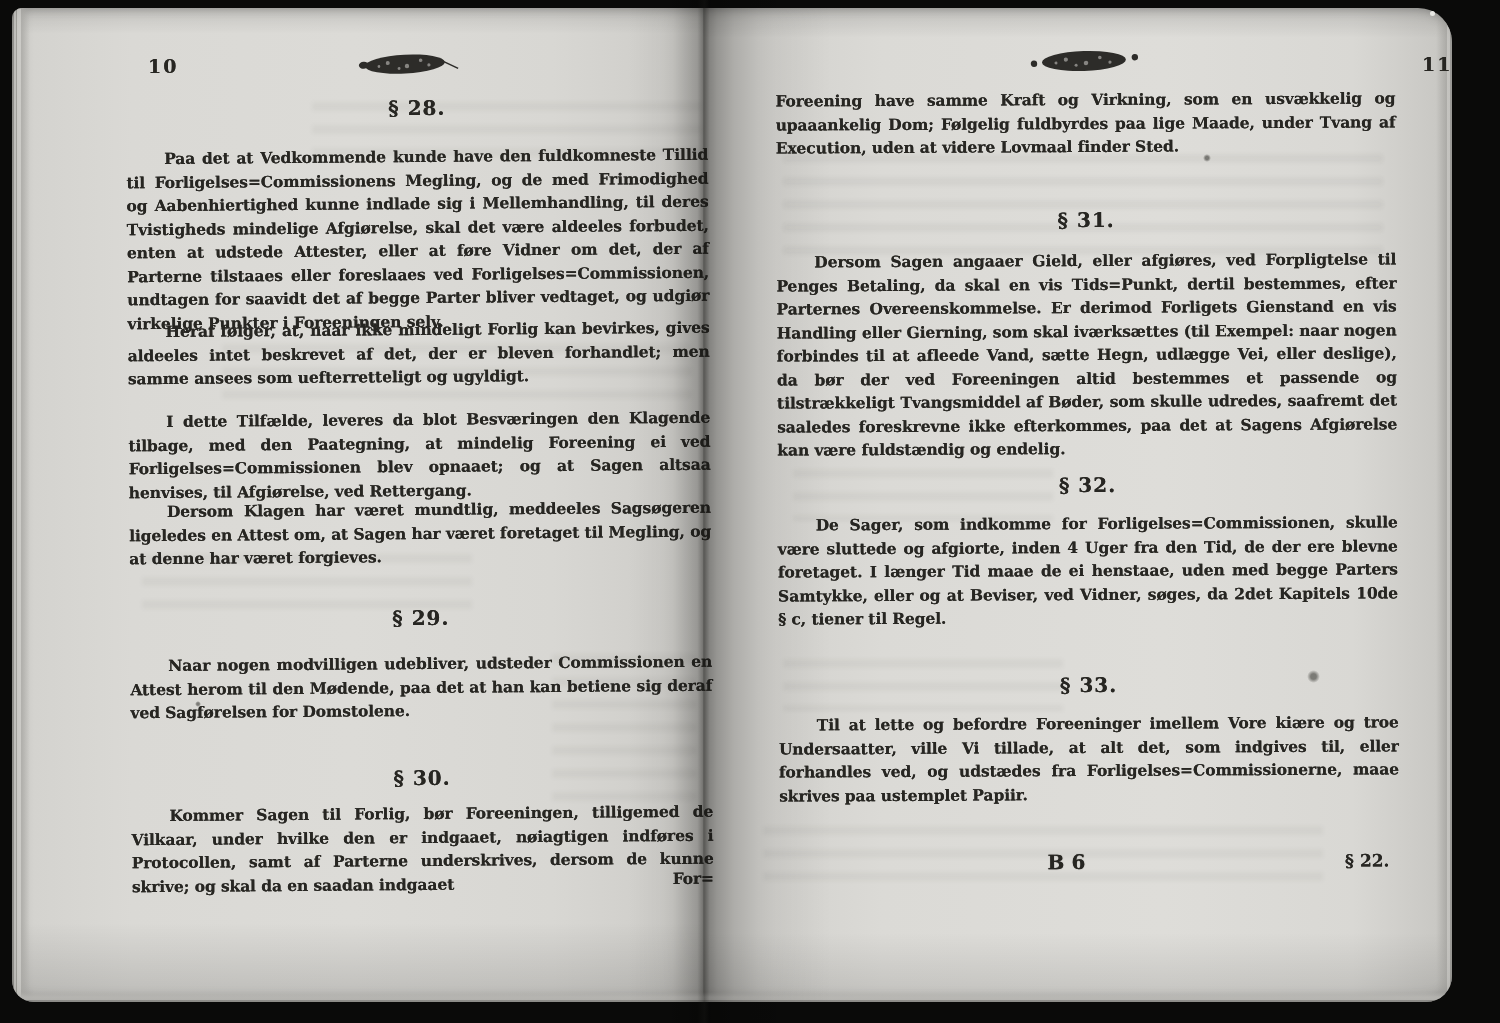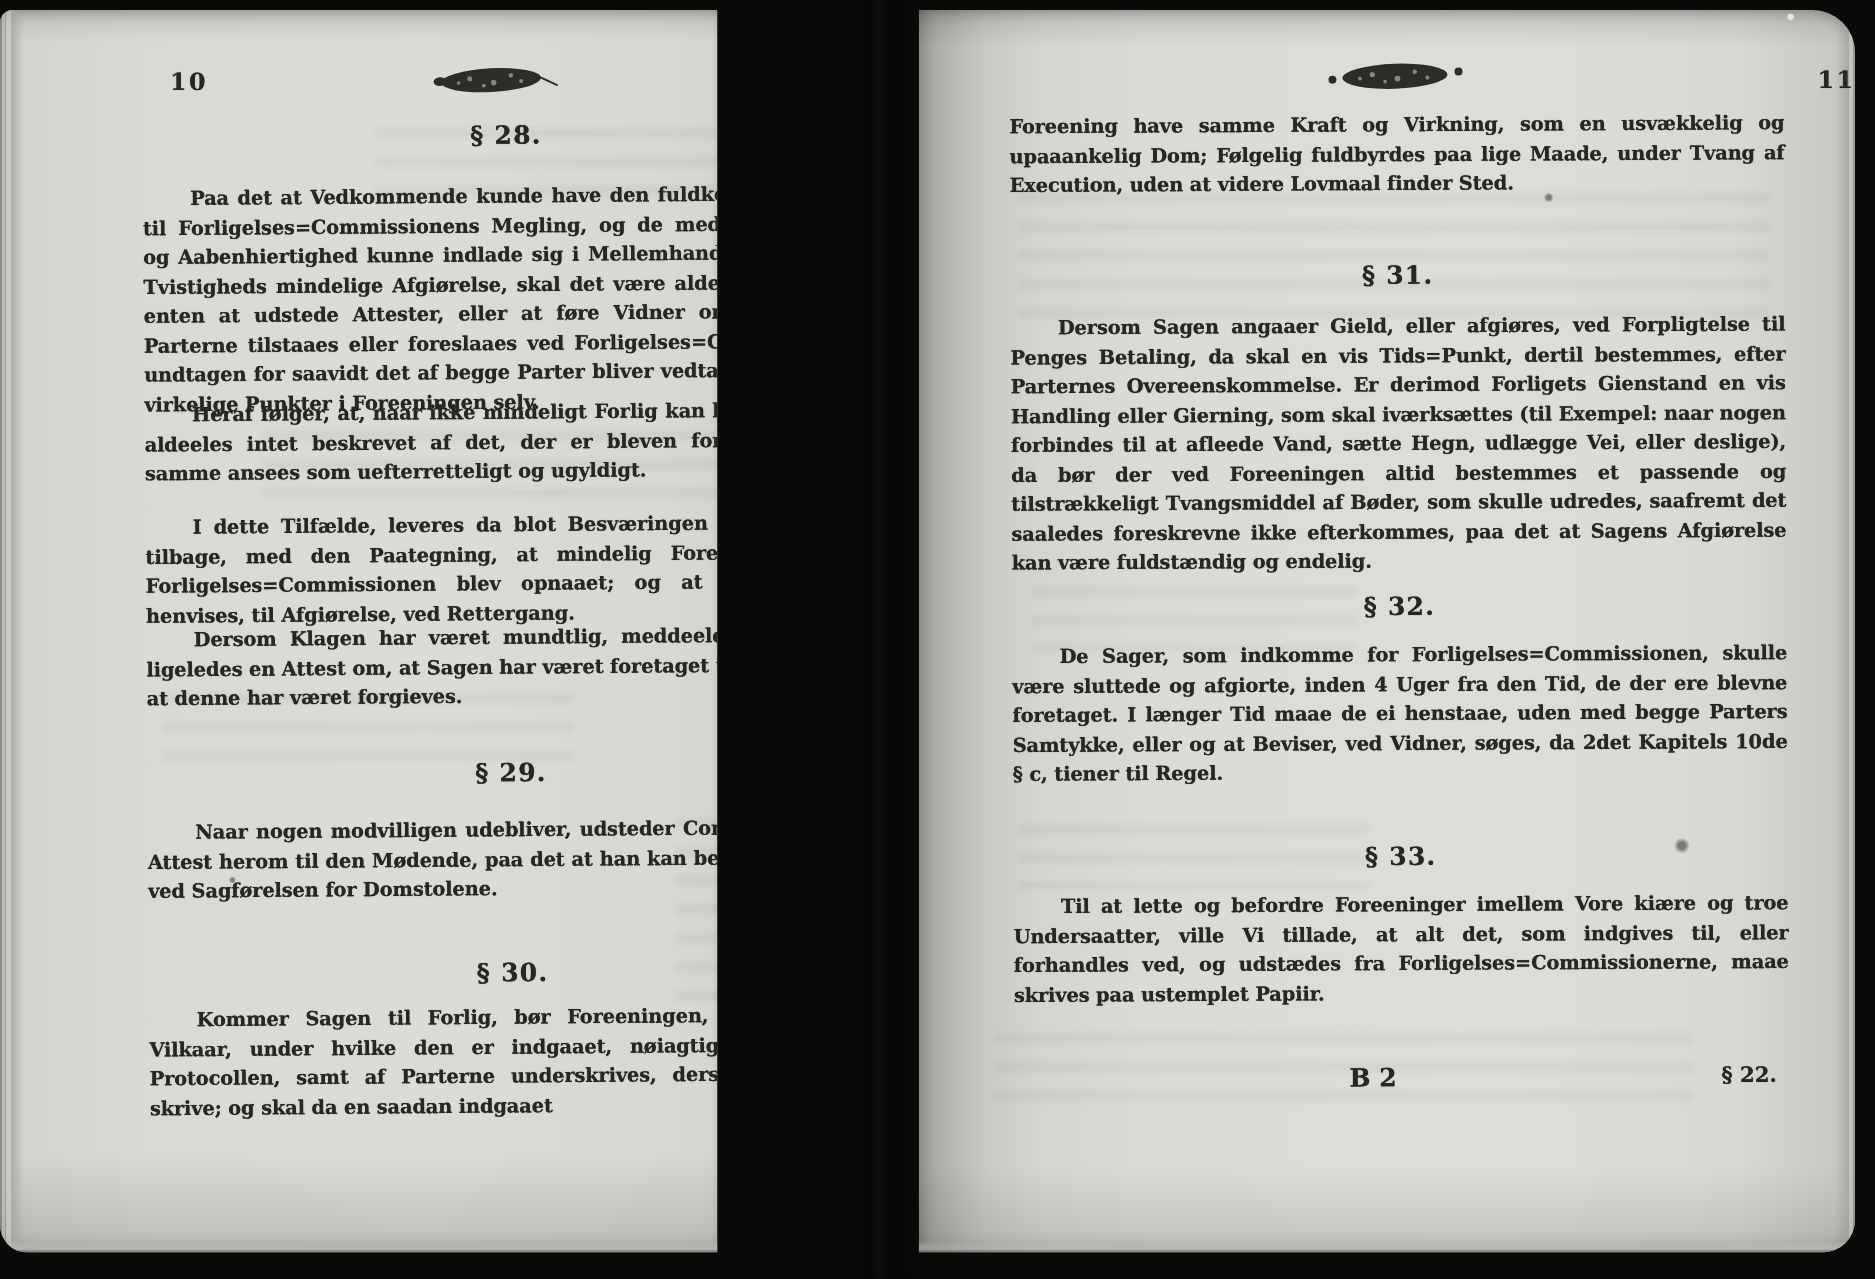--- a/index.html
+++ b/index.html
@@ -1,28 +1,28 @@
 <!DOCTYPE html>
 <html><head>
 <meta charset="utf-8">
 <style>
   html,body{margin:0;padding:0;background:#0a0a09;}
   .stage{position:relative;width:1500px;height:1023px;background:#0a0a09;overflow:hidden;
          font-family:"DejaVu Serif", serif;color:#272622;}
   .page{position:absolute;top:8px;height:994px;overflow:hidden;}
-  .page-left{left:0;width:574px;border-radius:10px 0 0 22px;
+  .page-left{left:12px;width:702px;border-radius:10px 0 0 22px;
     background:
       linear-gradient(180deg, rgba(0,0,0,.10) 0, rgba(0,0,0,0) 26px, rgba(0,0,0,0) 92%, rgba(0,0,0,.14) 100%),
       linear-gradient(90deg,#b3b2ae 0,#c9c8c4 8px,#d4d3cf 22px,#dad9d5 120px,#dcdbd7 340px,#d8d7d3 540px,#cfceca 650px,#bcbbb7 691px);
     box-shadow: inset 0 8px 12px -8px rgba(0,0,0,.35), inset 0 -10px 14px -9px rgba(0,0,0,.4);}
   .page-right{left:703px;width:749px;border-radius:0 34px 26px 0;
     background:
       linear-gradient(180deg, rgba(0,0,0,.12) 0, rgba(0,0,0,0) 30px, rgba(0,0,0,0) 93%, rgba(0,0,0,.12) 100%),
       linear-gradient(90deg,#a5a4a0 0,#c0bfbb 14px,#d2d1cd 55px,#dbdad6 180px,#deddd9 460px,#d9d8d4 650px,#c6c5c1 749px);
-    box-shadow: inset 0 8px 12px -8px rgba(0,0,0,.35), inset 0 -10px 14px -9px rgba(0,0,0,.4); margin-left: 32px;}
+    box-shadow: inset 0 8px 12px -8px rgba(0,0,0,.35), inset 0 -10px 14px -9px rgba(0,0,0,.4);}
   .page-left::before{content:"";position:absolute;top:0;bottom:0;left:0;width:18px;pointer-events:none;opacity:.75;
     background:linear-gradient(90deg,#868581 0 2px,#c2c1bd 2px 4px,#96958f 4px 5px,#cccbc7 5px 9px,#a9a8a4 9px 10px,rgba(211,210,206,0) 18px);}
   .page-left::after{content:"";position:absolute;left:0;right:0;bottom:0;height:10px;pointer-events:none;opacity:.8;
     background:linear-gradient(0deg,#8b8a86 0 2px,#b9b8b4 2px 5px,rgba(210,209,205,0) 10px);}
   .page-right::before{content:"";position:absolute;top:0;bottom:0;right:0;width:16px;pointer-events:none;opacity:.7;
     background:linear-gradient(270deg,#8d8c88 0 2px,#c4c3bf 2px 5px,#a2a19d 5px 6px,rgba(210,209,205,0) 16px);}
   .page-right::after{content:"";position:absolute;left:0;right:0;bottom:0;height:10px;pointer-events:none;opacity:.8;
     background:linear-gradient(0deg,#8b8a86 0 2px,#bbbab6 2px 5px,rgba(210,209,205,0) 10px);}
   .gutter{position:absolute;top:0;left:628px;width:204px;height:1023px;pointer-events:none;z-index:5;
     background:linear-gradient(90deg, rgba(0,0,0,0) 0%, rgba(0,0,0,.05) 22%, rgba(0,0,0,.20) 34%,
@@ -124,21 +124,21 @@
 
     <div class="col col-right">
       <div class="para" style="top:80px">Foreening have samme Kraft og Virkning, som en usvækkelig og upaaankelig Dom; Følgelig fuldbyrdes paa lige Maade, under Tvang af Execution, uden at videre Lovmaal finder Sted.</div>
       <div class="heading" style="top:199px">§ 31.</div>
       <div class="para indent" style="top:241px">Dersom Sagen angaaer Gield, eller afgiøres, ved Forpligtelse til Penges Betaling, da skal en vis Tids=Punkt, dertil bestemmes, efter Parternes Overeenskommelse. Er derimod Forligets Gienstand en vis Handling eller Gierning, som skal iværksættes (til Exempel: naar nogen forbindes til at afleede Vand, sætte Hegn, udlægge Vei, eller deslige), da bør der ved Foreeningen altid bestemmes et passende og tilstrækkeligt Tvangsmiddel af Bøder, som skulle udredes, saafremt det saaledes foreskrevne ikke efterkommes, paa det at Sagens Afgiørelse kan være fuldstændig og endelig.</div>
       <div class="heading" style="top:464px">§ 32.</div>
       <div class="para indent" style="top:504px">De Sager, som indkomme for Forligelses=Commissionen, skulle være sluttede og afgiorte, inden 4 Uger fra den Tid, de der ere blevne foretaget. I længer Tid maae de ei henstaae, uden med begge Parters Samtykke, eller og at Beviser, ved Vidner, søges, da 2det Kapitels 10de § c, tiener til Regel.</div>
       <div class="heading" style="top:664px">§ 33.</div>
       <div class="para indent" style="top:704px">Til at lette og befordre Foreeninger imellem Vore kiære og troe Undersaatter, ville Vi tillade, at alt det, som indgives til, eller forhandles ved, og udstædes fra Forligelses=Commissionerne, maae skrives paa ustemplet Papiir.</div>
       <div class="sigrow" style="top:842px">
-        <span class="sig-mark">B 2</span>
+        <span class="sig-mark">B 6</span>
         <span class="sig-catch">§ 22.</span>
       </div>
     </div>
   </div>
 
   <div class="gutter"></div>
   <div class="dust" style="left:1430px;top:11px;"></div>
 </div>
 
 </body></html>

